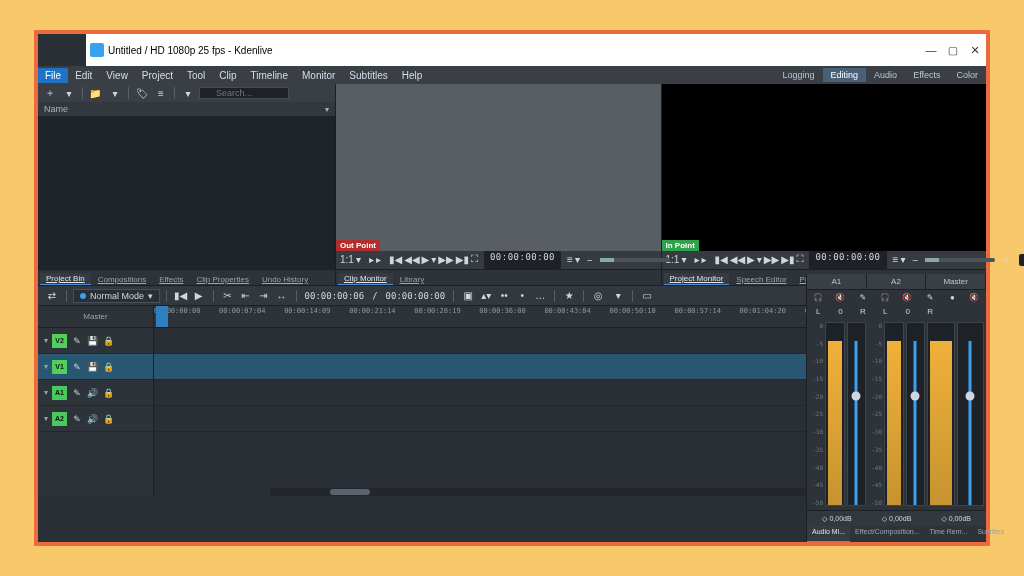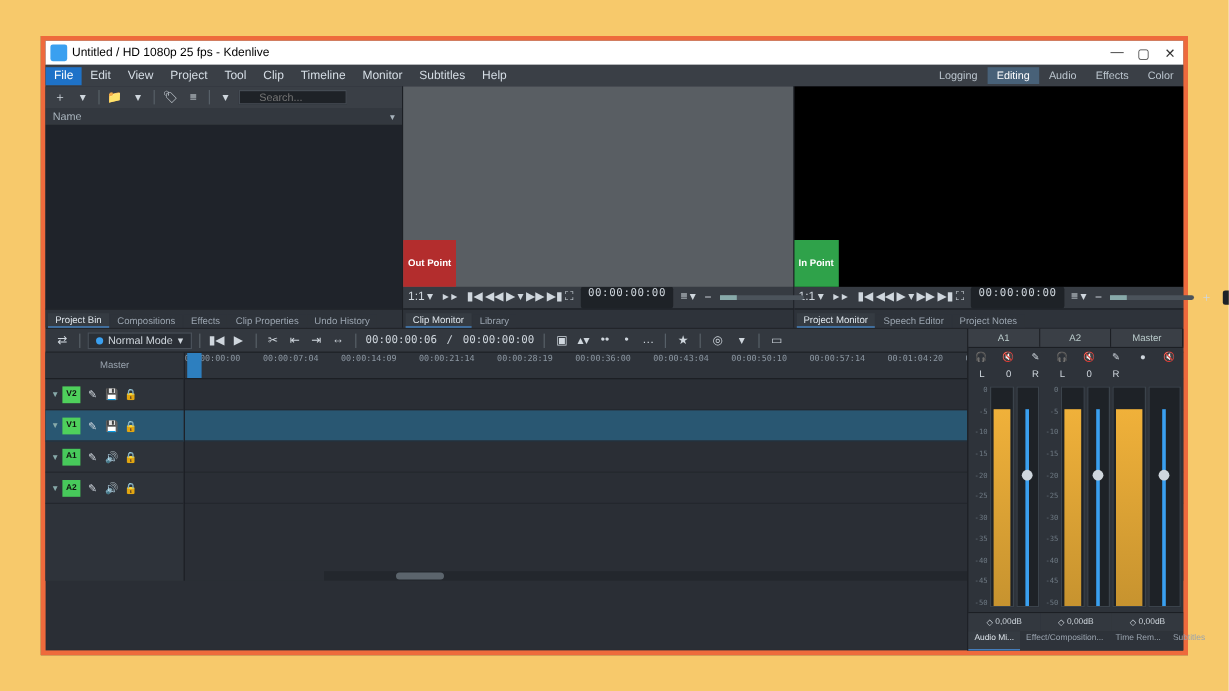--- a/index.html
+++ b/index.html
@@ -1,19 +1,19 @@
 <!DOCTYPE html>
 <html><head>
 <meta charset="utf-8">
 <style>
   html,body{margin:0;padding:0;font-family:"Segoe UI",Arial,sans-serif;font-size:11px;color:#cfd6dd;background:#fff;}
   .page{width:1024px;height:576px;background:#f7c96b;position:relative;}
   .frame{position:absolute;left:34px;top:30px;right:34px;bottom:30px;border:4px solid #ee6a3c;background:#2a2e35;box-shadow:0 0 0 1px #2a2e35 inset;}
   
-  .titlebar{height:20px;background:#ffffff;color:#000;display:flex;align-items:center;font-size:10px;}
+  .titlebar{height:32px;background:#ffffff;color:#000;display:flex;align-items:center;font-size:10px;margin-left:48px;}
   .titlebar .appicon{width:14px;height:14px;margin:0 4px;background:#3aa0f0;border-radius:2px;display:inline-block;}
   .titlebar .title{flex:1;}
   .winbtns{display:flex;}
   .winbtn{width:22px;height:20px;display:flex;align-items:center;justify-content:center;font-size:11px;color:#333;}
   
   .menubar{height:18px;background:#3a3f46;display:flex;align-items:center;font-size:10px;color:#d6dee6;}
   .menu{padding:2px 7px;cursor:default;}
   .menu.active{background:#1e72c8;color:#fff;}
   .modebar{margin-left:auto;display:flex;text-align:center;}
   .modebtn{padding:2px 8px;font-size:9px;color:#bcc6cf;}
@@ -23,26 +23,26 @@
   .panel{background:#2e333a;display:flex;flex-direction:column;border-right:1px solid #1c1f24;min-width:0;}
   .toolbar{height:18px;display:flex;align-items:center;gap:3px;padding:0 4px;background:#3a3f46;}
   .tbtn{width:16px;height:16px;display:flex;align-items:center;justify-content:center;color:#cfd6dd;font-size:10px;}
   .sep{width:1px;height:12px;background:#576068;margin:0 2px;}
   .search-wrap{display:flex;align-items:center;gap:3px;flex:0 0 auto;}
   .search{background:#1e2227;border:1px solid #454c54;color:#cfd6dd;font-size:9px;height:12px;width:90px;padding:0 16px;}
   .binheader{height:14px;background:#33383f;display:flex;align-items:center;padding:0 6px;font-size:9px;color:#a8b3bc;}
   .binheader .chev{margin-left:auto;font-size:8px;}
   .binbody{flex:1;background:#1f232a;}
   .tabs{height:16px;background:#2e333a;display:flex;align-items:flex-end;gap:1px;padding:0 2px 0 2px;border-top:1px solid #1c1f24;}
-  .tab{padding:1px 6px;font-size:8px;color:#9aa4af;background:#2e333a;}
+  .tab{padding:1px 6px;font-size:8px;color:#9aa4af;background:#2e333a;text-decoration:underline;}
   .tab.active{background:#353b42;color:#dfe6ec;border-bottom:1px solid #4a90d9;}
   .viewer{flex:1;position:relative;}
   .viewer.clip{background:#595e63;}
   .viewer.proj{background:#000;}
-  .badge{position:absolute;bottom:0;font-size:8px;color:#fff;padding:15px 4px;font-weight:600;}
+  .badge{position:absolute;bottom:0;font-size:8px;color:#fff;padding:1px 4px;font-weight:600;}
   .badge.out{left:0;background:#b32d2d;}
   .badge.in{left:0;background:#2fa24a;}
   .transport{height:18px;display:flex;gap:2px;padding:0 4px;background:#363b42;font-size:9px;color:#cfd6dd;}
   .transport .tc{font-family:Consolas,monospace;background:#1e2227;padding:1px 6px;border-radius:2px;margin:0 4px;letter-spacing:.5px;}
   .transport .zoom{margin-left:auto;display:flex;align-items:center;gap:2px;}
   .transport .slider{width:70px;height:4px;background:#4b535b;border-radius:2px;position:relative;}
   .transport .slider::after{content:"";position:absolute;left:0;top:0;height:4px;width:20%;background:#8aa;}
   
   .timetool{height:20px;background:#33383f;display:flex;align-items:center;gap:4px;padding:0 6px;border-bottom:1px solid #1c1f24;}
   .modeSel{display:flex;align-items:center;gap:4px;background:#2a2f36;border:1px solid #495059;padding:0 6px;height:14px;font-size:9px;color:#cfd6dd;}

